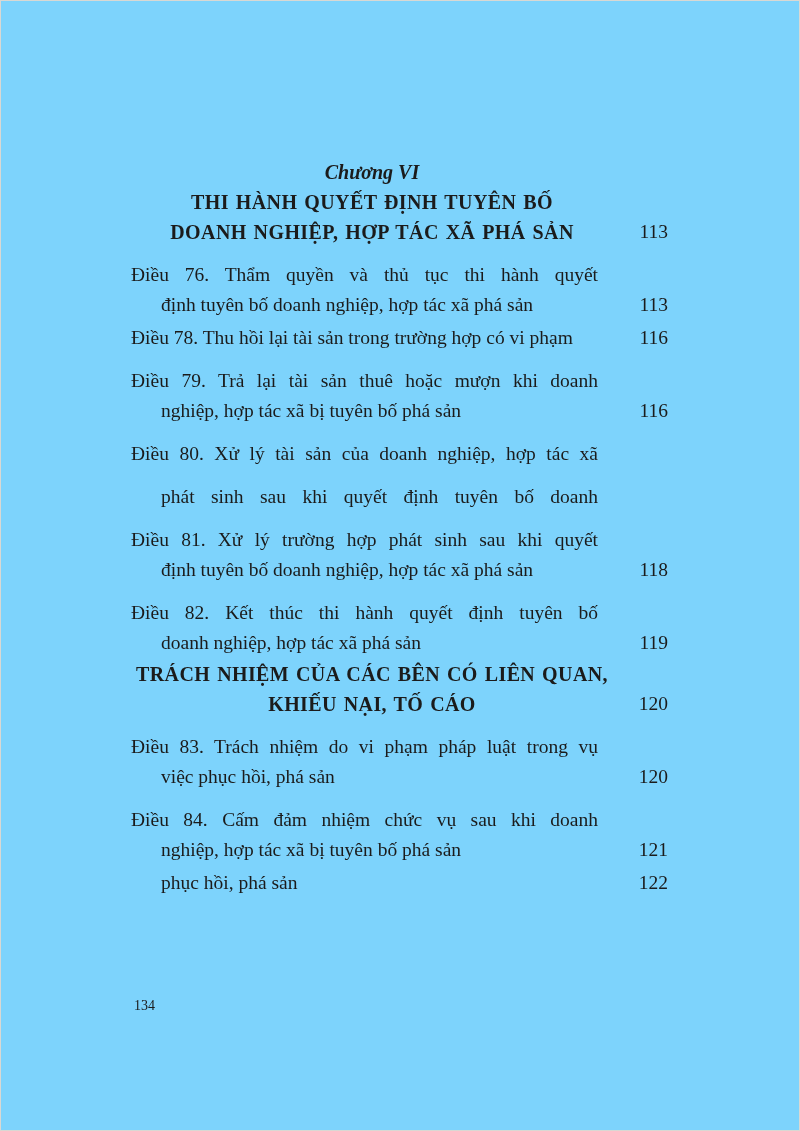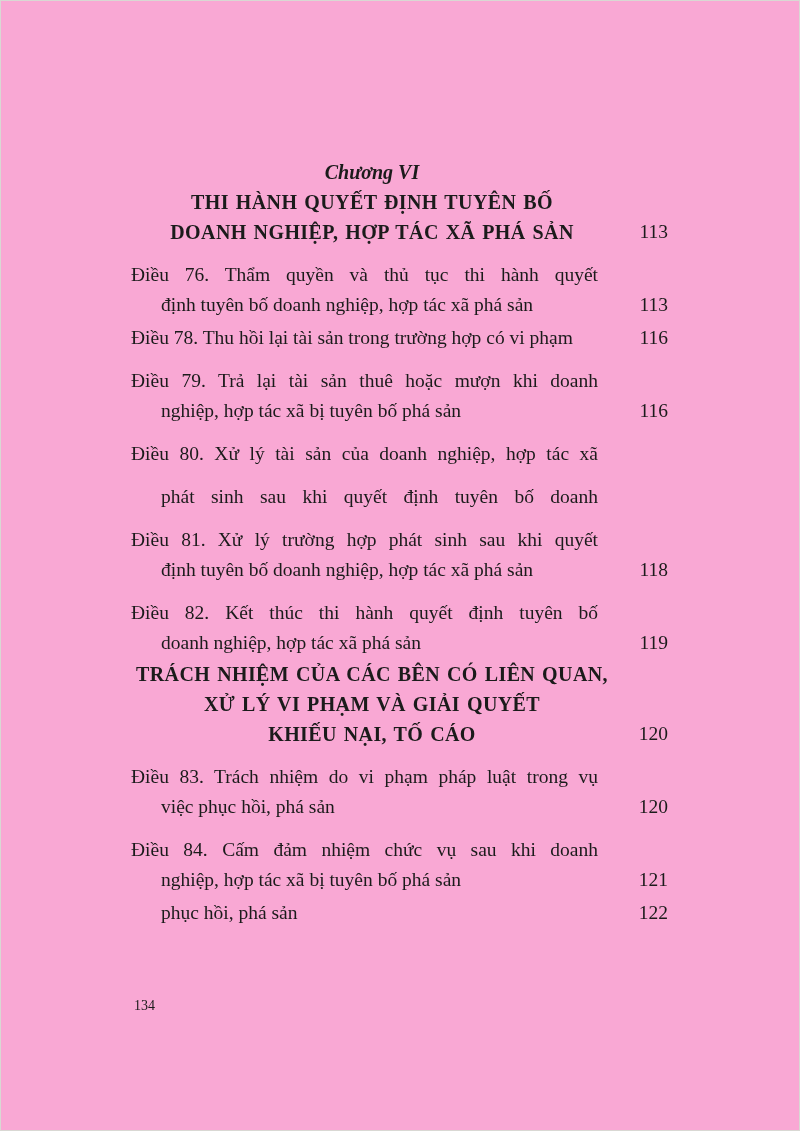--- a/index.html
+++ b/index.html
@@ -7,21 +7,21 @@
   body {
     background: #f3f2ef;
     font-family: "Liberation Serif", "DejaVu Serif", serif;
     color: #1b1b1b;
     -webkit-font-smoothing: antialiased;
   }
   .page {
     position: relative;
     width: 800px;
     height: 1131px;
-    background: #f9a8d4;
+    background: #7dd3fc;
     border: 1px solid #d9d8d3;
     overflow: hidden;
   }
   .content {
     position: absolute;
     left: 130px;
     top: 156px;
     width: 537px;
   }
   .row {
@@ -143,23 +143,20 @@
           <span class="pagenum">119</span>
         </div>
       </div>
     </section>
 
     <section class="chapter">
       <div class="row center title">
         <span>TRÁCH NHIỆM CỦA CÁC BÊN CÓ LIÊN QUAN,</span>
       </div>
       <div class="row center title">
-        <span>XỬ LÝ VI PHẠM VÀ GIẢI QUYẾT</span>
-      </div>
-      <div class="row center title">
         <span>KHIẾU NẠI, TỐ CÁO</span>
         <span class="pagenum">120</span>
       </div>
 
       <div class="entry">
         <div class="row justify">
           <span>Điều 83. Trách nhiệm do vi phạm pháp luật trong vụ</span>
         </div>
         <div class="row cont">
           <span>việc phục hồi, phá sản</span>

